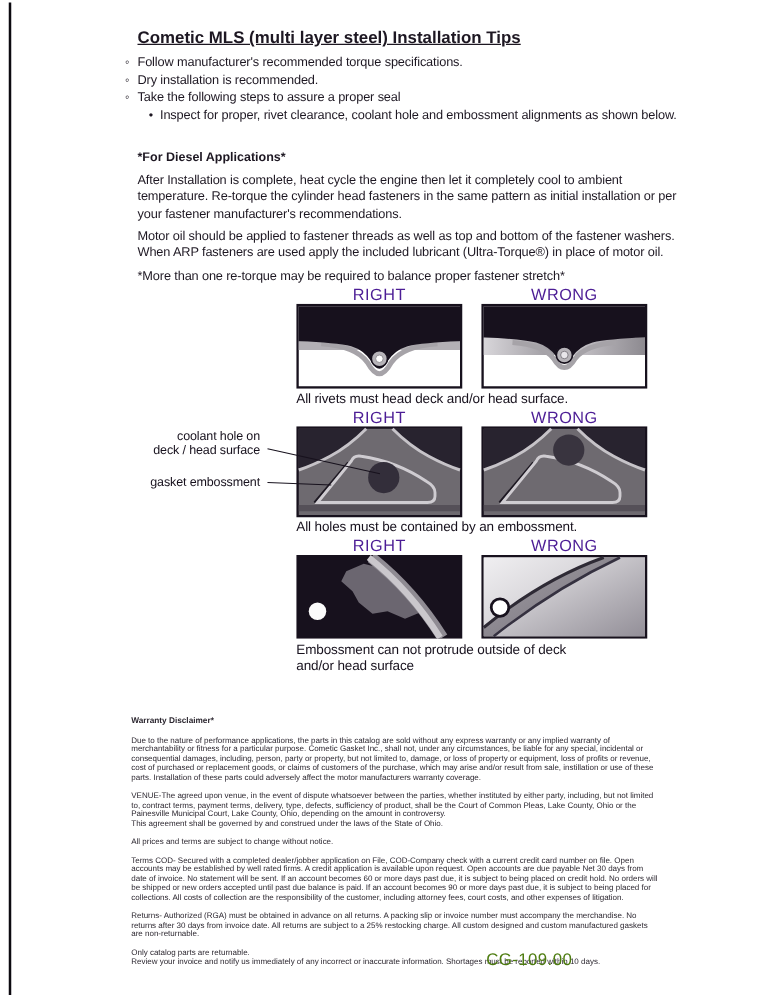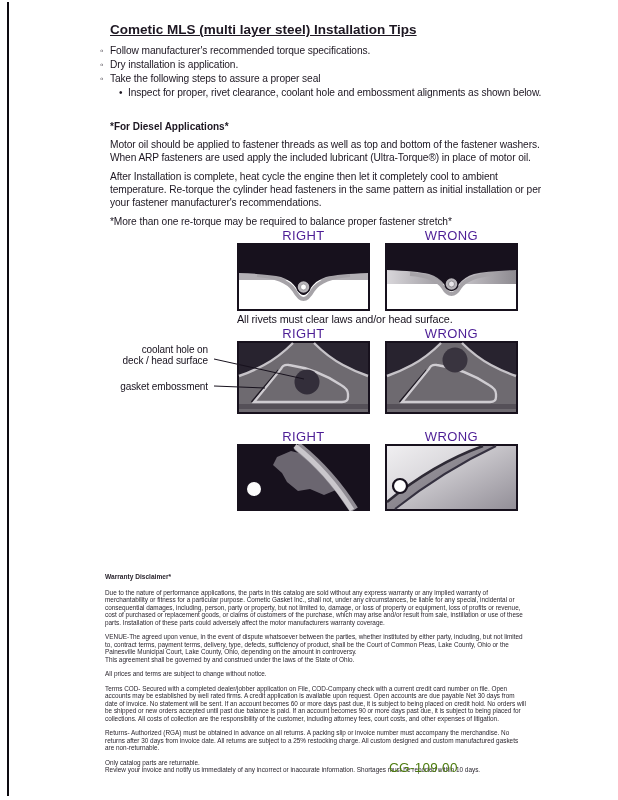--- a/index.html
+++ b/index.html
@@ -53,29 +53,29 @@
 </head>
 <body>
 
 <div class="page">
   <div class="left-rule"></div>
 
   <h1 class="title">Cometic MLS (multi layer steel) Installation Tips</h1>
 
   <div class="bullets">
     <div class="b">Follow manufacturer's recommended torque specifications.</div>
-    <div class="b">Dry installation is application.</div>
+    <div class="b">Dry installation is recommended.</div>
     <div class="b">Take the following steps to assure a proper seal</div>
     <div class="b sub">Inspect for proper, rivet clearance, coolant hole and embossment alignments as shown below.</div>
   </div>
 
   <div class="diesel">
     <div class="dheading">*For Diesel Applications*</div>
+    <p>After Installation is complete, heat cycle the engine then let it completely cool to ambient temperature. Re-torque the cylinder head fasteners in the same pattern as initial installation or per your fastener manufacturer's recommendations.</p>
     <p>Motor oil should be applied to fastener threads as well as top and bottom of the fastener washers. When ARP fasteners are used apply the included lubricant (Ultra-Torque®) in place of motor oil.</p>
-    <p>After Installation is complete, heat cycle the engine then let it completely cool to ambient temperature. Re-torque the cylinder head fasteners in the same pattern as initial installation or per your fastener manufacturer's recommendations.</p>
     <p>*More than one re-torque may be required to balance proper fastener stretch*</p>
   </div>
 
   <div class="rw pos-r hdr-1">RIGHT</div>
   <div class="rw pos-w hdr-1">WRONG</div>
 
   <svg class="panel panel-1r" width="133" height="68" viewBox="0 0 133 68" role="img">
     <rect x="1" y="1" width="131" height="66" fill="#ffffff" stroke="#17111d" stroke-width="2"></rect>
     <rect x="2" y="30" width="129" height="7" fill="#b3b0b5"></rect>
     <path d="M20,32 Q48,34 57,47 Q62,56 66.5,56 Q71,56 76,47 Q85,34 113,32" fill="none" stroke="#a6a3a8" stroke-width="4"></path>
@@ -94,21 +94,21 @@
       </linearGradient>
     </defs>
     <rect x="1" y="1" width="131" height="66" fill="#ffffff" stroke="#17111d" stroke-width="2"></rect>
     <rect x="2" y="27" width="129" height="14" fill="url(#g1w)"></rect>
     <path d="M25,31 Q50,33 58,44 Q62,51 66.5,51 Q71,51 75,44 Q83,33 108,31" fill="none" stroke="#a6a3a8" stroke-width="4"></path>
     <path d="M2,2 H131 V27 Q101,28 89,31 Q79,34 73,42 Q70,47 66.5,47 Q63,47 60,42 Q54,34 44,31 Q32,28 2,27 Z" fill="#17111d"></path>
     <circle cx="66.5" cy="41" r="6.5" fill="#b7b4b9" stroke="#17111d" stroke-width="1.4"></circle>
     <circle cx="66.5" cy="41" r="3" fill="#e8e6ea" stroke="#77747a" stroke-width="0.7"></circle>
   </svg>
 
-  <div class="cap cap-1">All rivets must clear laws and/or head surface.</div>
+  <div class="cap cap-1">All rivets must head deck and/or head surface.</div>
 
   <div class="rw pos-r hdr-2">RIGHT</div>
   <div class="rw pos-w hdr-2">WRONG</div>
 
   <div class="lbl lbl-coolant">
     <div>coolant hole on</div>
     <div>deck / head surface</div>
   </div>
   <div class="lbl lbl-emboss">gasket embossment</div>
 
@@ -134,20 +134,21 @@
     <path d="M14.5,61 L41.5,29" stroke="#1d1822" stroke-width="1.6"></path>
     <path d="M17,61 L44,28 Q46,23 52,24 Q80,28 104,44 Q111,48 111,53 L111,56 Q111,61 105,61 L21,61 Q17,61 17,61 Z" fill="none" stroke="#cfccd1" stroke-width="2.3"></path>
     <circle cx="70" cy="19" r="12.5" fill="#39343f"></circle>
   </svg>
 
   <svg class="leader-svg" width="120" height="60" viewBox="0 0 120 60">
     <line x1="9" y1="19" x2="99" y2="39" stroke="#17111d" stroke-width="1"></line>
     <line x1="9" y1="46" x2="60" y2="48" stroke="#17111d" stroke-width="1"></line>
   </svg>
 
+  <div class="cap cap-2">All holes must be contained by an embossment.</div>
 
   <div class="rw pos-r hdr-3">RIGHT</div>
   <div class="rw pos-w hdr-3">WRONG</div>
 
   <svg class="panel panel-3r" width="133" height="67" viewBox="0 0 133 67" role="img">
     <rect x="1" y="1" width="131" height="65" fill="#17111d" stroke="#17111d" stroke-width="2"></rect>
     <polygon points="40,13 54,7 66,10 76,17 86,26 94,36 99,46 87,51 73,45 61,47 50,38 45,29 36,21" fill="#6b6670"></polygon>
     <path d="M60,2 Q93,28 117,66" stroke="#8f8b93" stroke-width="9" fill="none"></path>
     <path d="M58,2 Q91,28 115,66" stroke="#cac7cc" stroke-width="5" fill="none"></path>
     <circle cx="17" cy="45" r="7" fill="#fbfbfb"></circle>
@@ -170,20 +171,24 @@
     </defs>
     <rect x="1" y="1" width="131" height="65" fill="#ffffff" stroke="#17111d" stroke-width="2"></rect>
     <path d="M2,2 L98,2 Q48,20 2,58 Z" fill="url(#g3a)"></path>
     <path d="M98,2 L111,2 Q58,27 10,65 L2,65 L2,58 Q48,20 98,2 Z" fill="url(#g3b)"></path>
     <path d="M111,2 L131,2 L131,65 L10,65 Q58,27 111,2 Z" fill="url(#g3c)"></path>
     <path d="M98,2 Q48,20 2,58" stroke="#2e2a35" stroke-width="2.4" fill="none"></path>
     <path d="M111,2 Q58,27 10,65" stroke="#353140" stroke-width="2" fill="none"></path>
     <circle cx="15" cy="42" r="7" fill="#ffffff" stroke="#17111d" stroke-width="2.2"></circle>
   </svg>
 
+  <div class="cap cap-3">
+    <div>Embossment can not protrude outside of deck</div>
+    <div>and/or head surface</div>
+  </div>
 
   <div class="disclaimer">
     <div class="dh">Warranty Disclaimer*</div>
     <p>Due to the nature of performance applications, the parts in this catalog are sold without any express warranty or any implied warranty of merchantability or fitness for a particular purpose.  Cometic Gasket Inc., shall not, under any circumstances, be liable for any special, incidental or consequential damages, including, person, party or property, but not limited to, damage, or loss of property or equipment, loss of profits or revenue, cost of purchased or replacement goods, or claims of customers of the purchase, which may arise and/or result from sale, instillation or use of these parts.  Installation of these parts could adversely affect the motor manufacturers warranty coverage.</p>
     <p class="tight">VENUE-The agreed upon venue, in the event of dispute whatsoever between the parties, whether instituted by either party, including, but not limited to, contract terms, payment terms, delivery, type, defects, sufficiency of product, shall be the Court of Common Pleas, Lake County, Ohio or the Painesville Municipal Court, Lake County, Ohio, depending on the amount in controversy.</p>
     <p>This agreement shall be governed by and construed under the laws of the State of Ohio.</p>
     <p>All prices and terms are subject to change without notice.</p>
     <p>Terms COD- Secured with a completed dealer/jobber application on File, COD-Company check with a current credit card number on file.  Open accounts may be established by well rated firms.  A credit application is available upon request.  Open accounts are due payable Net 30 days from date of invoice.  No statement will be sent.  If an account becomes 60 or more days past due, it is subject to being placed on credit hold.  No orders will be shipped or new orders accepted until past due balance is paid.  If an account becomes 90 or more days past due, it is subject to being placed for collections.  All costs of collection are the responsibility of the customer, including attorney fees, court costs, and other expenses of litigation.</p>
     <p>Returns- Authorized (RGA) must be obtained in advance on all returns.  A packing slip or invoice number must accompany the merchandise.  No returns after 30 days from invoice date.  All returns are subject to a 25% restocking charge.  All custom designed and custom manufactured gaskets are non-returnable.</p>
     <p class="tight">Only catalog parts are returnable.</p>

